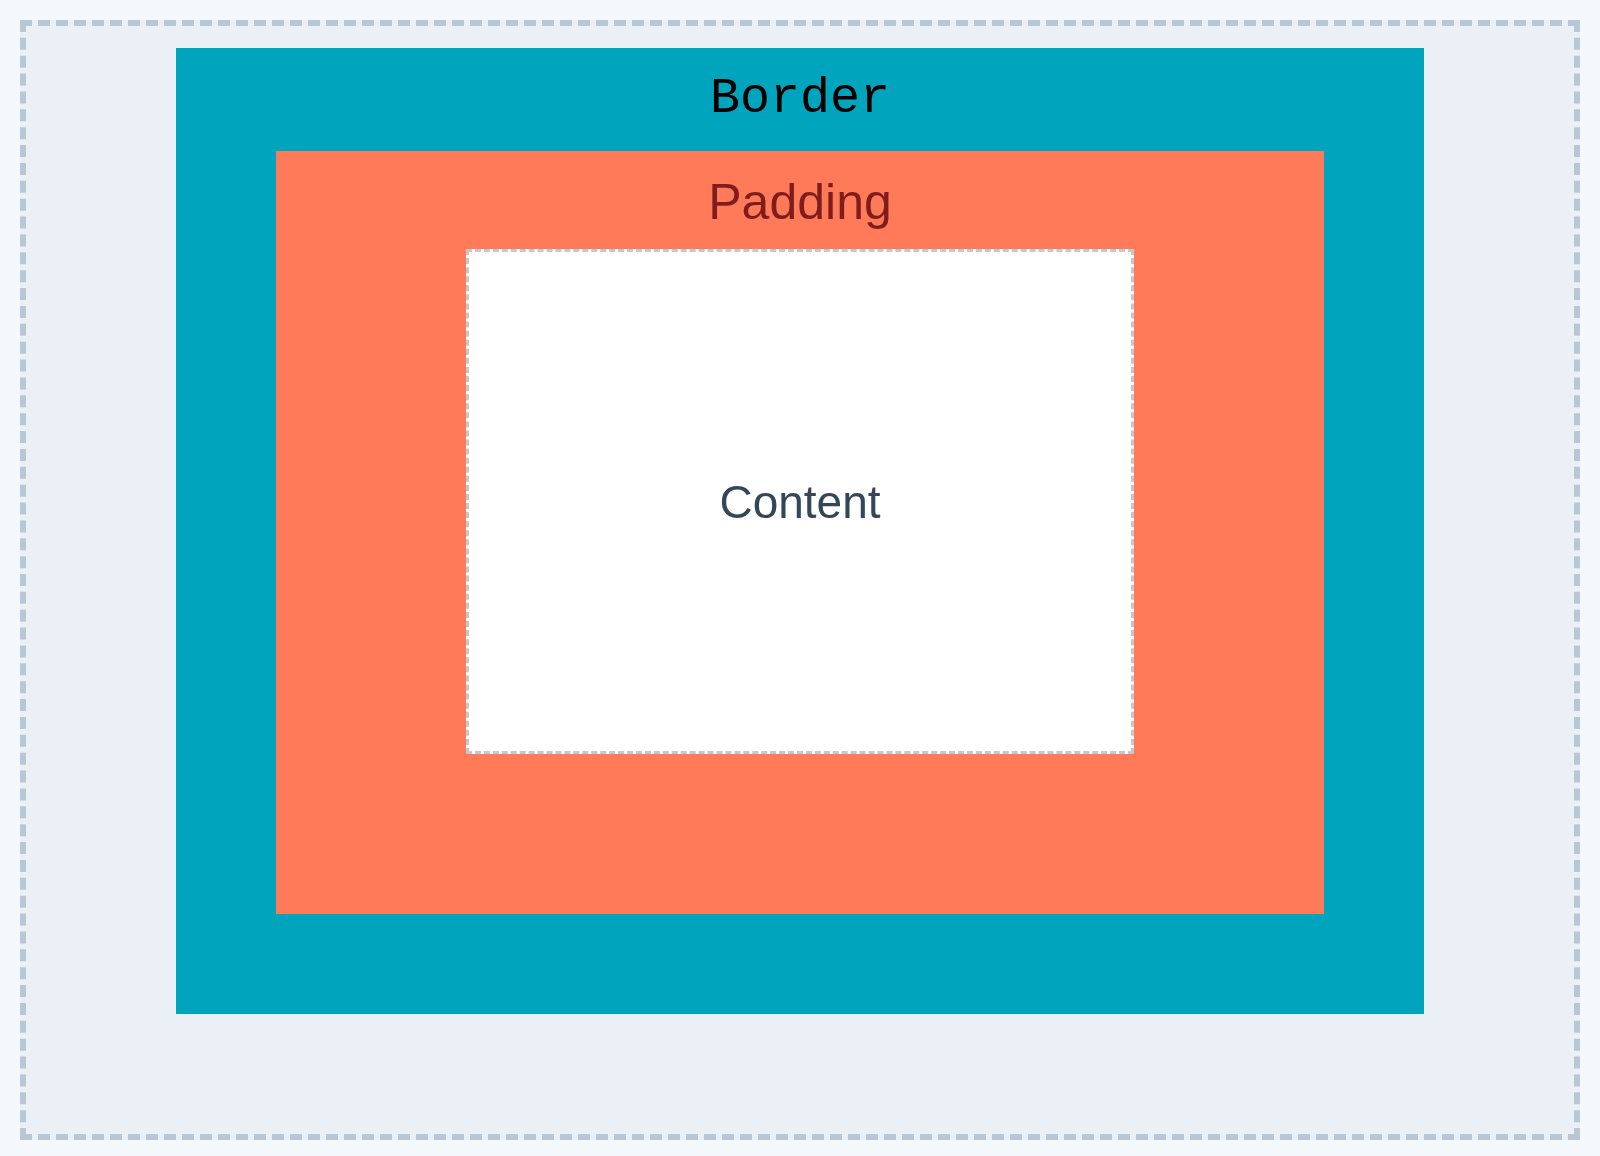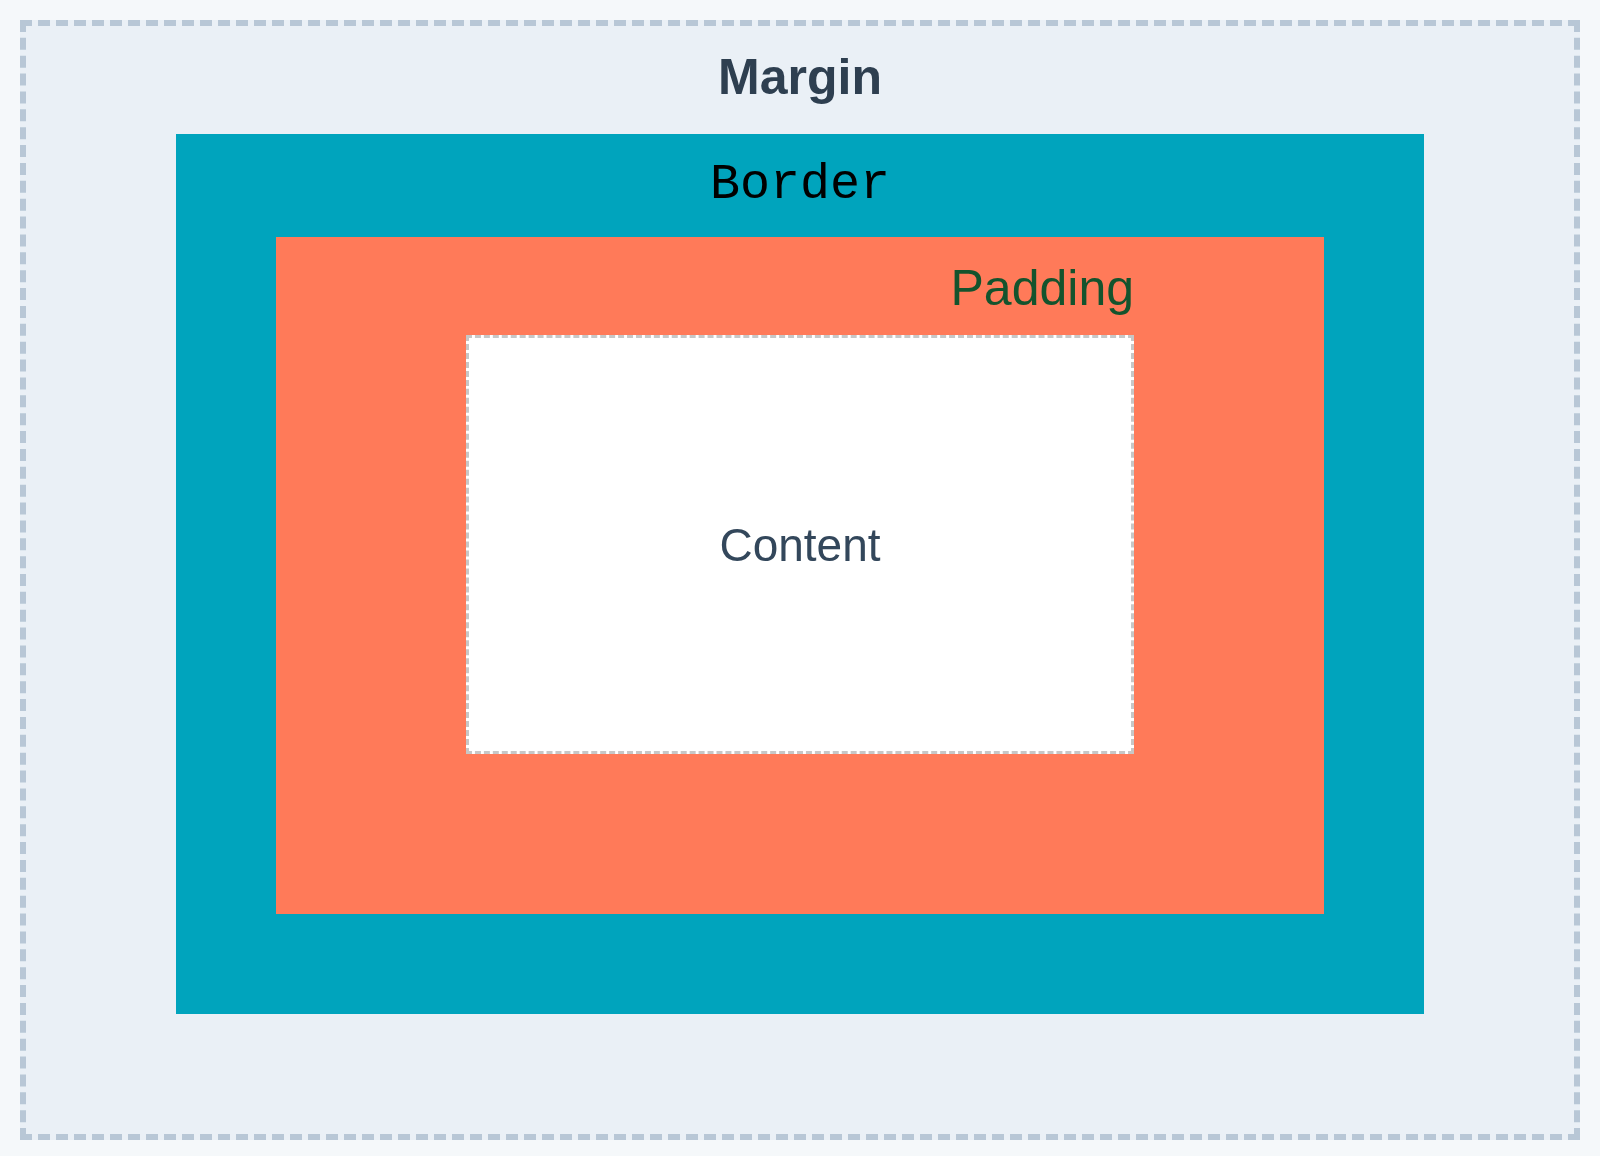--- a/index.html
+++ b/index.html
@@ -65,24 +65,24 @@
       background-color: #ff7a59;
       padding-top: 22px;
       padding-bottom: 160px;
       padding-left: 190px;
       padding-right: 190px;
       display: flex;
       flex-direction: column;
     }
     
     .padding-label {
-      text-align: right;
+      text-align: center;
       font-size: 50px;
       font-weight: 500;
-      color: #14532d;
+      color: #7f1d1d;
       margin-bottom: 18px;
     }
     
     .content-box {
       flex: 1;
       background-color: #ffffff;
       border: 3px dashed #c7c7c7;
       display: flex;
       align-items: center;
       justify-content: center;
@@ -92,21 +92,20 @@
       text-align: center;
       font-size: 46px;
       font-weight: 500;
       color: #33475b;
     }
   </style>
 </head>
 <body>
 
 <div class="margin-box">
-  <div class="margin-label">Margin</div>
   <div class="border-box">
     <div class="border-label">Border</div>
     <div class="padding-box">
       <div class="padding-label">Padding</div>
       <div class="content-box">
         <div class="content-label">Content</div>
       </div>
     </div>
   </div>
 </div>

